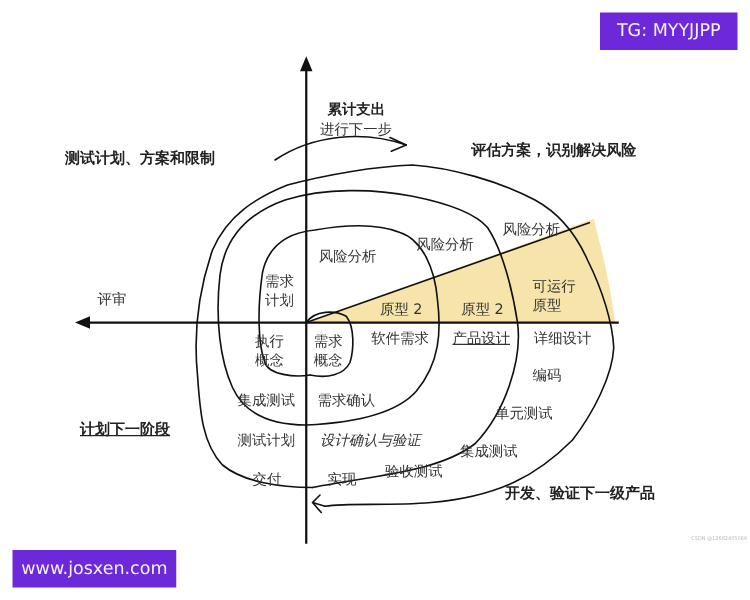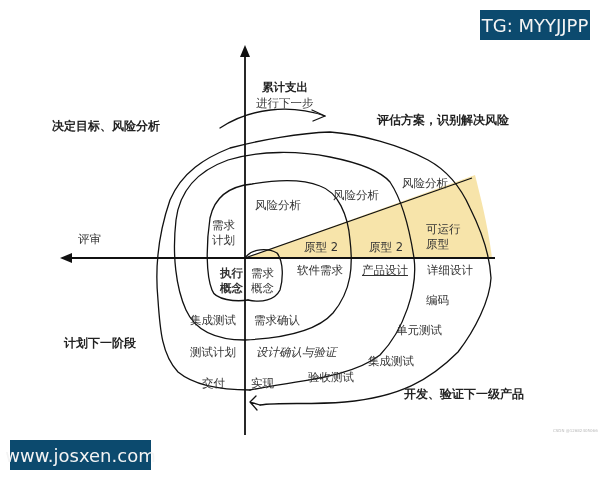--- a/index.html
+++ b/index.html
@@ -2,21 +2,21 @@
 <html><head>
 <meta charset="utf-8">
 <style>
   html, body { margin: 0; padding: 0; background: #ffffff; }
   body { width: 600px; height: 480px; position: relative; overflow: hidden;
          font-family: "DejaVu Sans", "Liberation Sans", sans-serif; color: #222; }
   svg.diagram { position: absolute; left: 0; top: 0; width: 600px; height: 480px; }
   .lbl { position: absolute; font-size: 11.5px; color: #333; white-space: nowrap; line-height: 14px; }
   .lbl.stack { white-space: normal; width: 28px; line-height: 15px; }
   .quad { position: absolute; font-size: 12px; font-weight: bold; color: #222; white-space: nowrap; }
-  .badge { position: absolute; background: #0c4a6e; color: #f4f4f4; font-size: 18px;
+  .badge { position: absolute; background: #6d28d9; color: #f4f4f4; font-size: 14px;
            padding: 0; display: flex; align-items: center; justify-content: center; }
   .tiny { position: absolute; font-size: 4px; color: #bbb; white-space: nowrap; }
 </style>
 </head>
 <body>
 
 <svg class="diagram" viewBox="0 0 600 480" xmlns="http://www.w3.org/2000/svg">
 
   <path d="M245,258 L475,175 C480,195 488,225 492,258 Z" fill="#f7e3a5" opacity="0.95"></path>
 
@@ -37,23 +37,23 @@
 
     <path d="M250,390 C225,390 195,386 178,372 C162,355 160,330 158,300 C155,270 158,235 170,200 C182,172 205,158 230,148 C260,140 300,133 330,132 C360,134 400,145 428,160 C450,172 462,190 470,208 C482,232 490,258 491,278 C490,300 475,330 458,352 C430,380 400,397 345,402 C310,405 280,402 260,405"></path>
 
     <path d="M260,405 L250,402 M250,402 L256,396 M250,402 L257,410" stroke-width="1.3"></path>
 
     <path d="M220,128 C250,108 290,104 325,116"></path>
     <path d="M312,110 L325,116 L313,121"></path>
   </g>
 </svg>
 
-<div class="quad" style="left:52px; top:118px;">决定目标、风险分析</div>
+<div class="quad" style="left:52px; top:118px;">测试计划、方案和限制</div>
 <div class="quad" style="left:377px; top:112px;">评估方案，识别解决风险</div>
-<div class="quad" style="left:64px; top:335px;">计划下一阶段</div>
+<div class="quad" style="left:64px; top:335px;text-decoration:underline;">计划下一阶段</div>
 <div class="quad" style="left:404px; top:386px;">开发、验证下一级产品</div>
 
 <div class="quad" style="left:262px; top:80px; font-size:11.5px;">累计支出</div>
 <div class="lbl" style="left:256px; top:96px;">进行下一步</div>
 <div class="lbl" style="left:78px; top:232px;">评审</div>
 
 <div class="lbl" style="left:255px; top:198px;">风险分析</div>
 <div class="lbl" style="left:333px; top:188px;">风险分析</div>
 <div class="lbl" style="left:402px; top:176px;">风险分析</div>
 
@@ -61,39 +61,39 @@
 <div class="lbl" style="left:369px; top:240px;">原型 2</div>
 <div class="lbl stack" style="left:426px; top:222px; width:36px;">
   <div>可运行</div>
   <div>原型</div>
 </div>
 
 <div class="lbl stack" style="left:212px; top:218px;">
   <div>需求</div>
   <div>计划</div>
 </div>
-<div class="lbl stack" style="left:220px; top:266px;font-weight:bold;">
+<div class="lbl stack" style="left:204px; top:266px;">
   <div>执行</div>
   <div>概念</div>
 </div>
 <div class="lbl stack" style="left:251px; top:266px;">
   <div>需求</div>
   <div>概念</div>
 </div>
 
 <div class="lbl" style="left:297px; top:263px;">软件需求</div>
 <div class="lbl" style="left:362px; top:263px;text-decoration:underline;">产品设计</div>
 <div class="lbl" style="left:427px; top:263px;">详细设计</div>
 <div class="lbl" style="left:426px; top:293px;">编码</div>
 <div class="lbl" style="left:396px; top:323px;">单元测试</div>
 <div class="lbl" style="left:368px; top:354px;">集成测试</div>
 <div class="lbl" style="left:308px; top:370px;">验收测试</div>
-<div class="lbl" style="left:251px; top:376px;text-align:center;">实现</div>
+<div class="lbl" style="left:262px; top:376px;text-align:center;">实现</div>
 
 <div class="lbl" style="left:190px; top:313px;">集成测试</div>
 <div class="lbl" style="left:254px; top:313px;">需求确认</div>
 <div class="lbl" style="left:190px; top:345px;">测试计划</div>
 <div class="lbl" style="left:256px; top:345px;font-style:italic;">设计确认与验证</div>
 <div class="lbl" style="left:202px; top:376px;">交付</div>
 
 <div class="badge" style="left:480px; top:10px; width:110px; height:30px;">TG: MYYJJPP</div>
-<div class="badge" style="left:10px; top:440px; width:141px; height:30px;">www.josxen.com</div>
+<div class="badge" style="left:10px; top:440px; width:131px; height:30px;">www.josxen.com</div>
 <div class="tiny" style="left:553px; top:428px;">CSDN @12682405066</div>
 
 </body></html>

